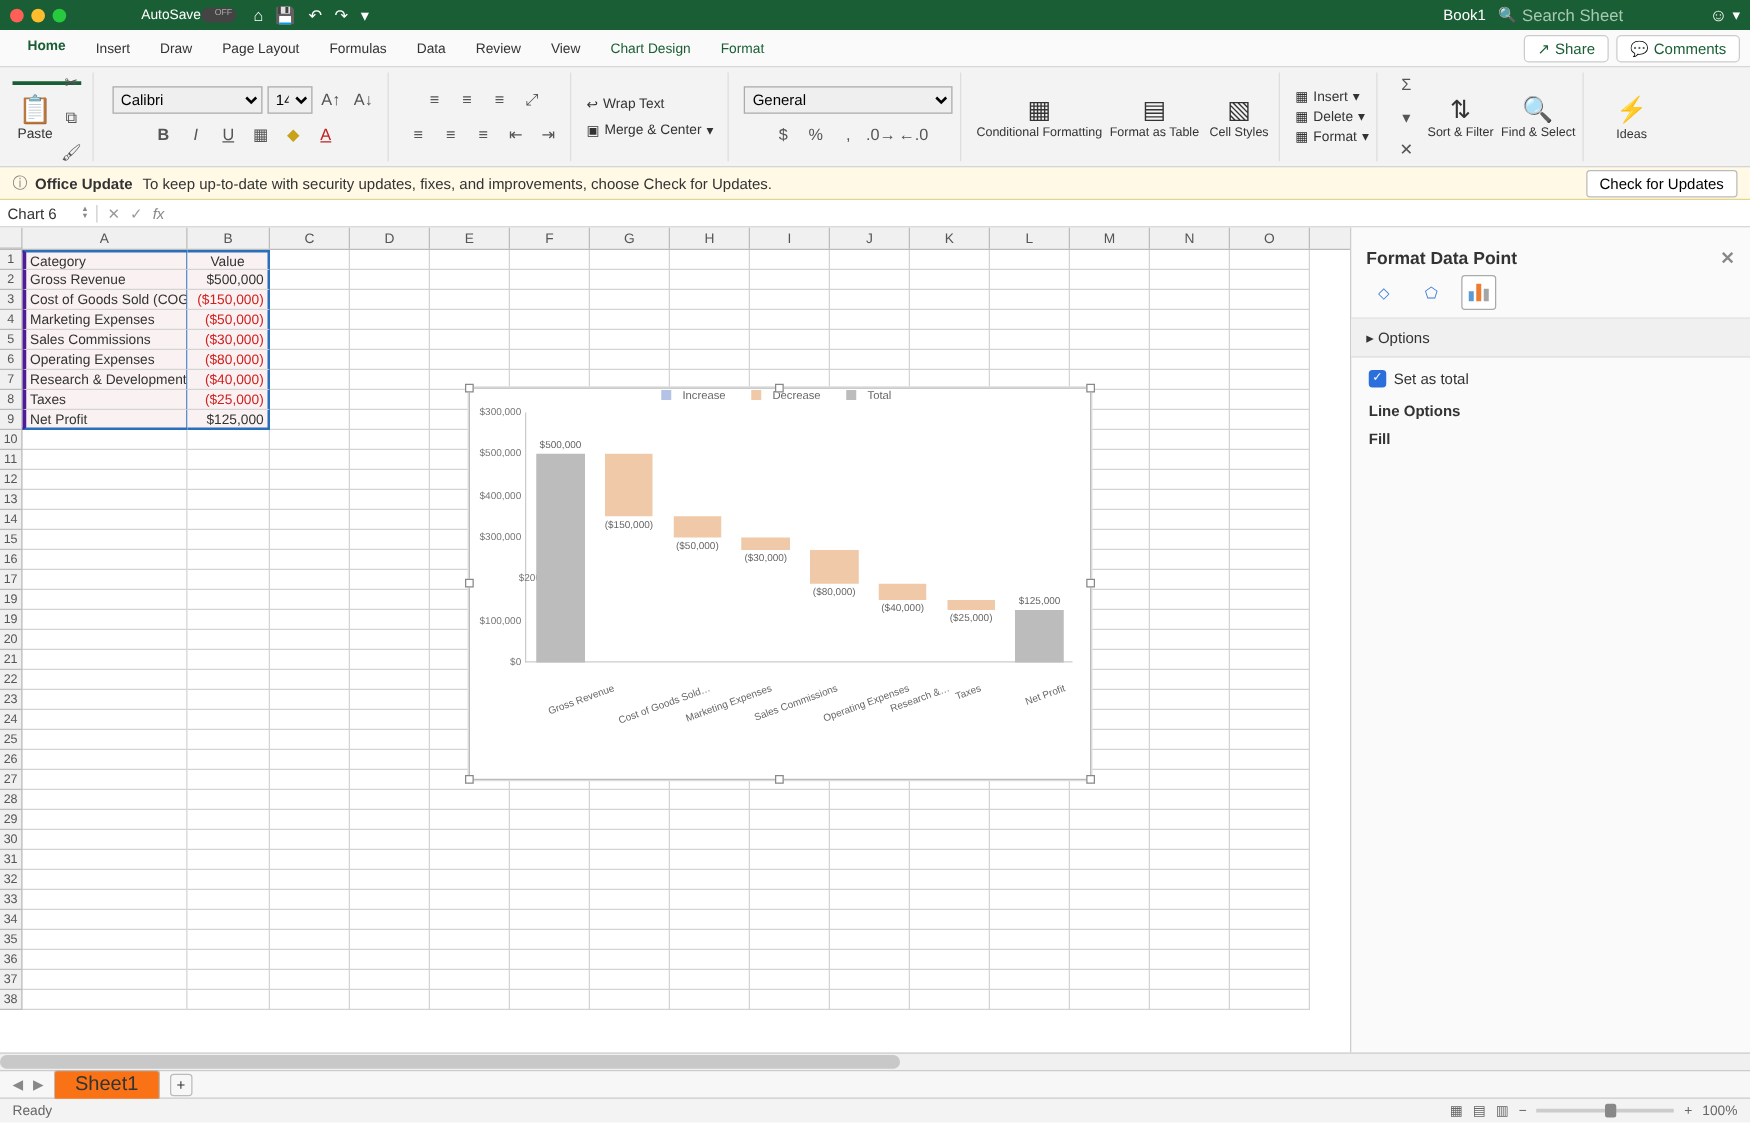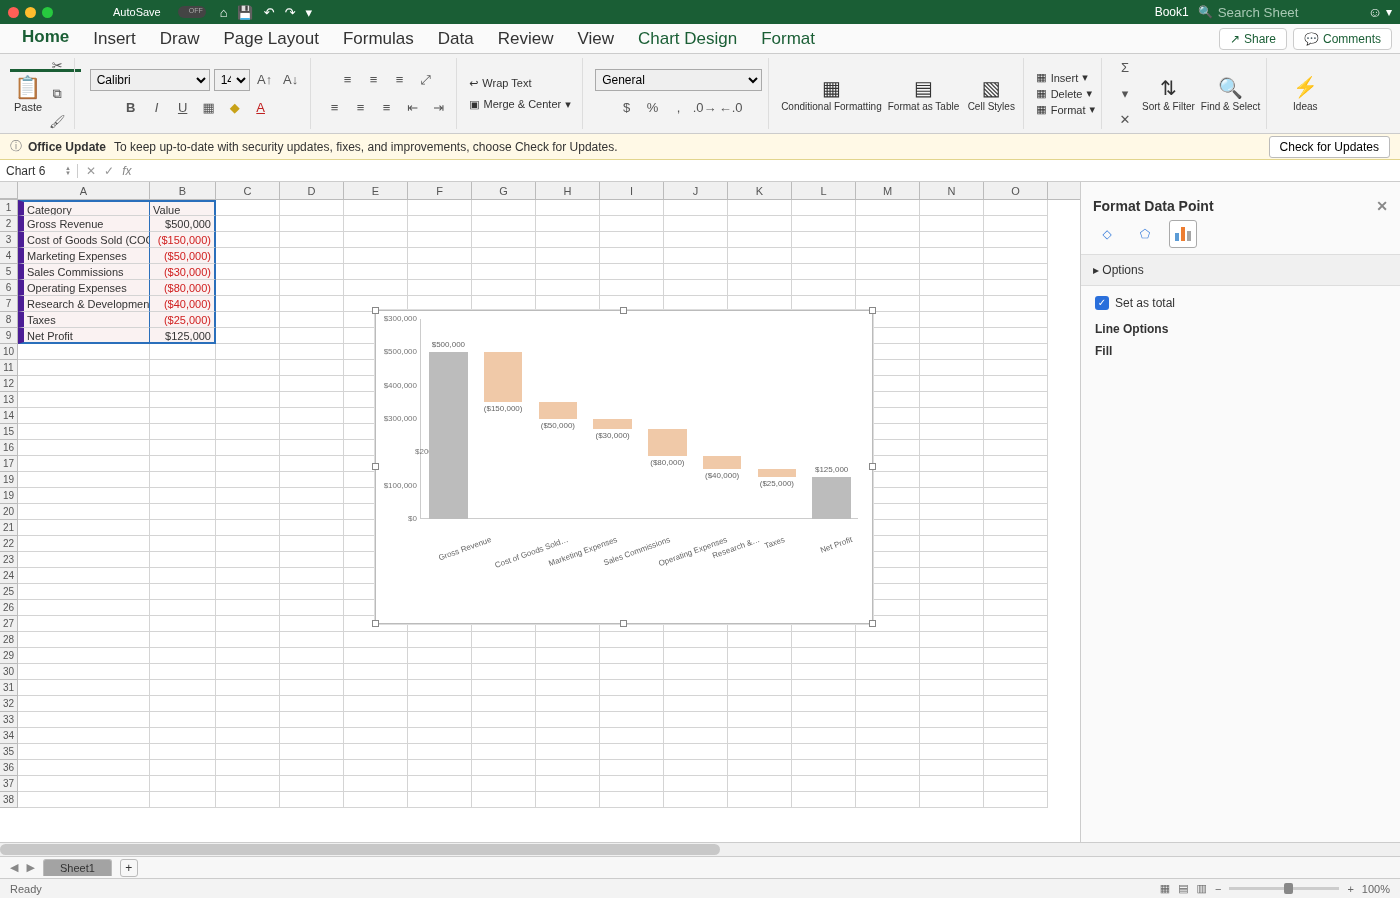--- a/index.html
+++ b/index.html
@@ -3,32 +3,32 @@
 <meta charset="utf-8">
 <style>
 *{box-sizing:border-box;margin:0;padding:0;font-family:-apple-system,BlinkMacSystemFont,"Segoe UI",Arial,sans-serif;}
 body{width:1400px;height:901px;background:#fff;overflow:hidden;font-size:12px;color:#333;position:relative;}
 .titlebar{height:24px;background:#1a5e35;display:flex;align-items:center;padding:0 8px;color:#fff;}
 .traffic{display:flex;gap:6px;margin-right:60px;}
 .traffic span{width:11px;height:11px;border-radius:50%;}
 .t-red{background:#ff5f56;}
 .t-yel{background:#ffbd2e;}
 .t-grn{background:#27c93f;}
-.autosave{font-size:11px;display:flex;align-items:center;gap:17px;}
+.autosave{font-size:11px;display:flex;align-items:center;gap:0;}
 .toggle{width:28px;height:12px;background:#444;border-radius:6px;position:relative;}
 .toggle::after{content:"OFF";font-size:7px;position:absolute;right:3px;top:1px;color:#aaa;}
 .tb-icons{display:flex;gap:10px;margin-left:14px;align-items:center;}
 .tb-icons span{font-size:13px;color:#fff;}
 .booktitle{margin-left:auto;font-size:12px;font-weight:500;}
 .searchbox{margin-left:10px;display:flex;align-items:center;gap:4px;color:#a7c8b3;font-size:12px;}
 .searchbox input{background:transparent;border:none;color:#fff;width:90px;}
 .searchbox input::placeholder{color:#a7c8b3;}
 .smiley{margin-left:60px;color:#fff;font-size:14px;}
 .ribbon-tabs{height:30px;display:flex;align-items:center;background:#fafafa;border-bottom:1px solid #ccc;padding-left:10px;}
-.rtab{padding:22px 12px;font-size:17px;color:#333;cursor:pointer;}
+.rtab{padding:22px 12px;font-size:11px;color:#333;cursor:pointer;}
 .rtab.active{font-weight:700;border-bottom:3px solid #1a5e35;color:#1a5e35;}
 .rtab.ctx{color:#1a5e35;}
 .share-btns{margin-left:auto;display:flex;gap:6px;padding-right:8px;}
 .share-btns button{background:#fff;border:1px solid #ccc;border-radius:4px;padding:3px 10px;font-size:12px;color:#1a5e35;display:flex;gap:4px;align-items:center;}
 .ribbon{height:80px;background:#f3f3f3;border-bottom:1px solid #ccc;display:flex;align-items:center;padding:4px 8px;gap:6px;}
 .rgroup{display:flex;flex-direction:column;align-items:center;justify-content:center;height:100%;padding:0 6px;border-right:1px solid #ddd;font-size:11px;}
 .rgroup:last-child{border-right:none;}
 .paste{display:flex;flex-direction:column;align-items:center;}
 .paste-icon{font-size:22px;}
 .mini-icons{display:flex;flex-direction:column;gap:6px;margin-left:4px;}
@@ -56,21 +56,21 @@
 .colheads{display:flex;height:18px;background:#f0f0f0;border-bottom:1px solid #bbb;}
 .rowhead{width:18px;background:#f0f0f0;border-right:1px solid #bbb;border-bottom:1px solid #bbb;}
 .ch{border-right:1px solid #bbb;text-align:center;font-size:11px;line-height:18px;color:#555;}
 .chA{width:132px;}.chB{width:66px;}.chX{width:64px;}
 .grid{position:relative;}
 .row{display:flex;height:16px;}
 .rh{width:18px;background:#f0f0f0;border-right:1px solid #bbb;border-bottom:1px solid #bbb;text-align:center;font-size:10px;line-height:16px;color:#555;}
 .cell{border-right:1px solid #d4d4d4;border-bottom:1px solid #d4d4d4;font-size:11px;padding:0 3px;line-height:16px;overflow:hidden;white-space:nowrap;}
 .cA{width:132px;}.cB{width:66px;text-align:right;}.cX{width:64px;}
 .sel{background:#faf2f2;}
-.selA{border-left:6px solid #4c1d95;border-right:1px solid #2a6fbb;}
+.selA{border-left:3px solid #4c1d95;border-right:1px solid #2a6fbb;}
 .selA.top{border-top:2px solid #2a6fbb;}
 .selA.bot{border-bottom:2px solid #2a6fbb;}
 .selB{border-right:2px solid #2a6fbb;}
 .selB.top{border-top:2px solid #2a6fbb;}
 .selB.bot{border-bottom:2px solid #2a6fbb;}
 .neg{color:#d02020;}
 .chart{position:absolute;left:375px;top:128px;width:498px;height:314px;background:#fff;border:1px solid #bbb;box-shadow:0 0 0 1px #ddd;}
 .chart .handle{position:absolute;width:7px;height:7px;background:#fff;border:1px solid #888;}
 .hd-tl{left:-4px;top:-4px;}.hd-tr{right:-4px;top:-4px;}.hd-bl{left:-4px;bottom:-4px;}.hd-br{right:-4px;bottom:-4px;}
 .hd-tm{left:50%;top:-4px;margin-left:-4px;}.hd-bm{left:50%;bottom:-4px;margin-left:-4px;}
@@ -92,21 +92,21 @@
 .sp-head{height:32px;display:flex;align-items:flex-end;justify-content:space-between;padding:0 12px;font-size:14px;font-weight:600;}
 .sp-tabs{display:flex;gap:10px;padding:6px 12px;border-bottom:1px solid #ddd;}
 .sp-tabs .t{width:28px;height:28px;display:flex;align-items:center;justify-content:center;border:1px solid transparent;border-radius:3px;}
 .sp-tabs .t.act{border-color:#aaa;background:#fff;}
 .sp-sect{padding:8px 12px;font-size:12px;background:#f0f0f0;border-bottom:1px solid #ddd;}
 .sp-body{padding:10px 14px;font-size:12px;}
 .sp-body label{display:flex;align-items:center;gap:6px;margin-bottom:12px;}
 .sp-body .hd{font-weight:600;margin:8px 0;}
 .sheettabs{height:22px;background:#f7f7f7;border-top:1px solid #ccc;display:flex;align-items:center;padding:0 10px;gap:8px;}
 .sheettabs .nav{color:#888;font-size:11px;}
-.stab{background:#a3a3a3;border:1px solid #bbb;border-bottom:none;padding:2px 16px;font-size:11px;border-radius:3px 3px 0 0;}
+.stab{background:#f97316;border:1px solid #bbb;border-bottom:none;padding:2px 16px;font-size:16px;border-radius:3px 3px 0 0;}
 .addsheet{width:18px;height:18px;border:1px solid #bbb;border-radius:3px;text-align:center;line-height:16px;}
 .status{height:20px;background:#f3f3f3;border-top:1px solid #ccc;display:flex;align-items:center;padding:0 10px;font-size:11px;color:#666;}
 .status .right{margin-left:auto;display:flex;align-items:center;gap:8px;}
 .zoomslider{width:110px;height:3px;background:#ccc;position:relative;}
 .zoomslider::after{content:"";position:absolute;left:55px;top:-4px;width:9px;height:11px;background:#888;border-radius:2px;}
 .hscroll{height:14px;background:#f0f0f0;border-top:1px solid #ccc;position:relative;}
 .hscroll .thumb{position:absolute;left:0;top:1px;height:11px;width:720px;background:#c8c8c8;border-radius:6px;}
 .chk{width:14px;height:14px;background:#2a6fdb;border-radius:3px;color:#fff;font-size:10px;text-align:center;line-height:14px;}
 </style>
 </head>
@@ -335,21 +335,21 @@
       <div class="ch chX">K</div>
       <div class="ch chX">L</div>
       <div class="ch chX">M</div>
       <div class="ch chX">N</div>
       <div class="ch chX">O</div>
     </div>
     <div class="grid" id="grid">
         <div class="row">
           <div class="rh">1</div>
           <div class="cell cA sel selA top">Category</div>
-          <div class="cell cB sel selB top" style="text-align: left;">Value</div>
+          <div class="cell cB sel selB top" style="text-align: center;">Value</div>
           <div class="cell cX"></div>
           <div class="cell cX"></div>
           <div class="cell cX"></div>
           <div class="cell cX"></div>
           <div class="cell cX"></div>
           <div class="cell cX"></div>
           <div class="cell cX"></div>
           <div class="cell cX"></div>
           <div class="cell cX"></div>
           <div class="cell cX"></div>
@@ -1027,20 +1027,34 @@
 
     <div class="chart">
       <div class="handle hd-tl"></div>
       <div class="handle hd-tr"></div>
       <div class="handle hd-bl"></div>
       <div class="handle hd-br"></div>
       <div class="handle hd-tm"></div>
       <div class="handle hd-bm"></div>
       <div class="handle hd-ml"></div>
       <div class="handle hd-mr"></div>
+      <div class="legend">
+        <span>
+            <i class="lb lb-inc"></i>
+            <span>Increase</span>
+          </span>
+        <span>
+            <i class="lb lb-dec"></i>
+            <span>Decrease</span>
+          </span>
+        <span>
+            <i class="lb lb-tot"></i>
+            <span>Total</span>
+          </span>
+      </div>
       <div class="plot" id="plot">
           <div class="ytick" style="top: 195px;">$0</div>
           <div class="ytick" style="top: 161.667px;">$100,000</div>
           <div class="ytick" style="top: 128.333px; padding-left: 40px;">$200,000</div>
           <div class="ytick" style="top: 95px;">$300,000</div>
           <div class="ytick" style="top: 61.6667px;">$400,000</div>
           <div class="ytick" style="top: 28.3333px;">$500,000</div>
           <div class="ytick" style="top: -5px;">$300,000</div>
           <div class="bar" style="left: 8.2125px; width: 38.325px; top: 33.3333px; height: 166.667px; background: rgb(188, 188, 188);"></div>
           <div class="blab" style="left: 27.375px; top: 21.3333px;">$500,000</div>

